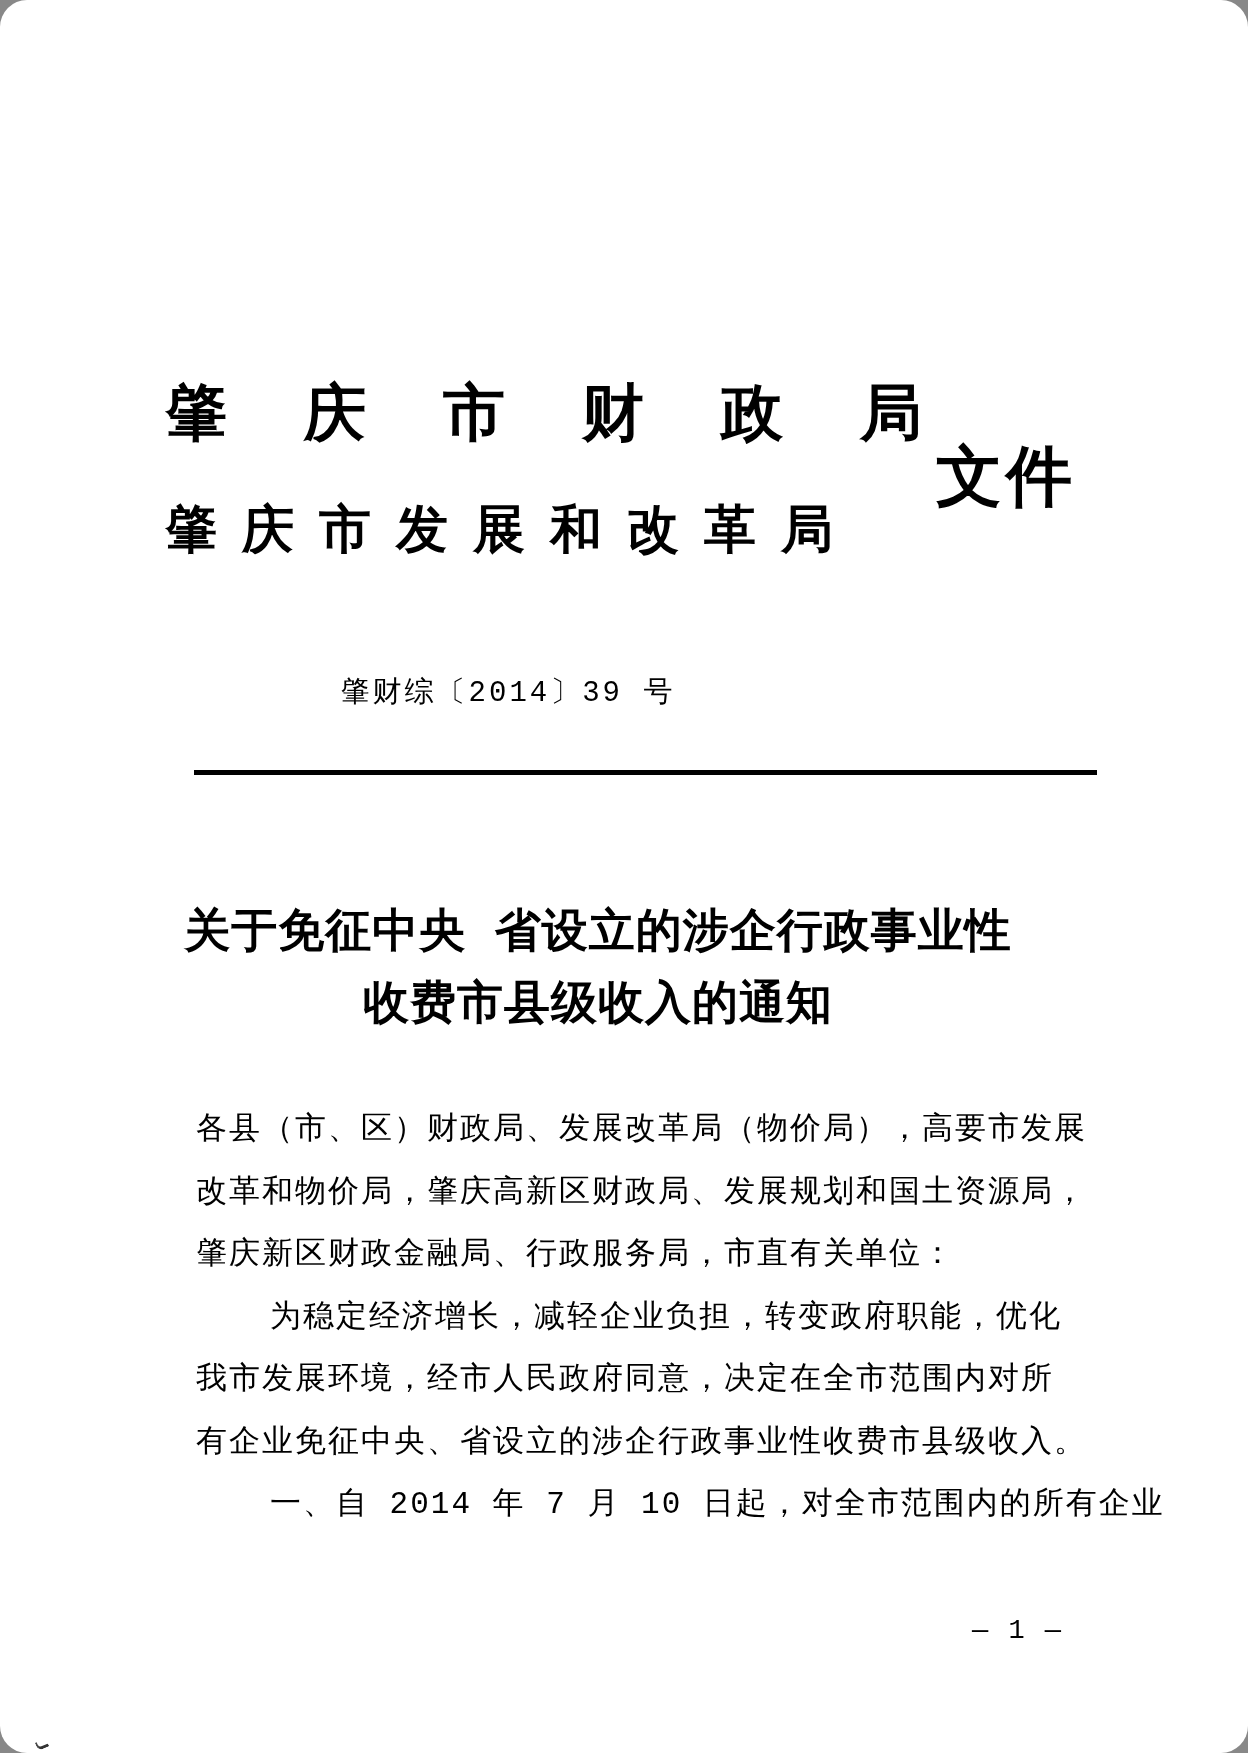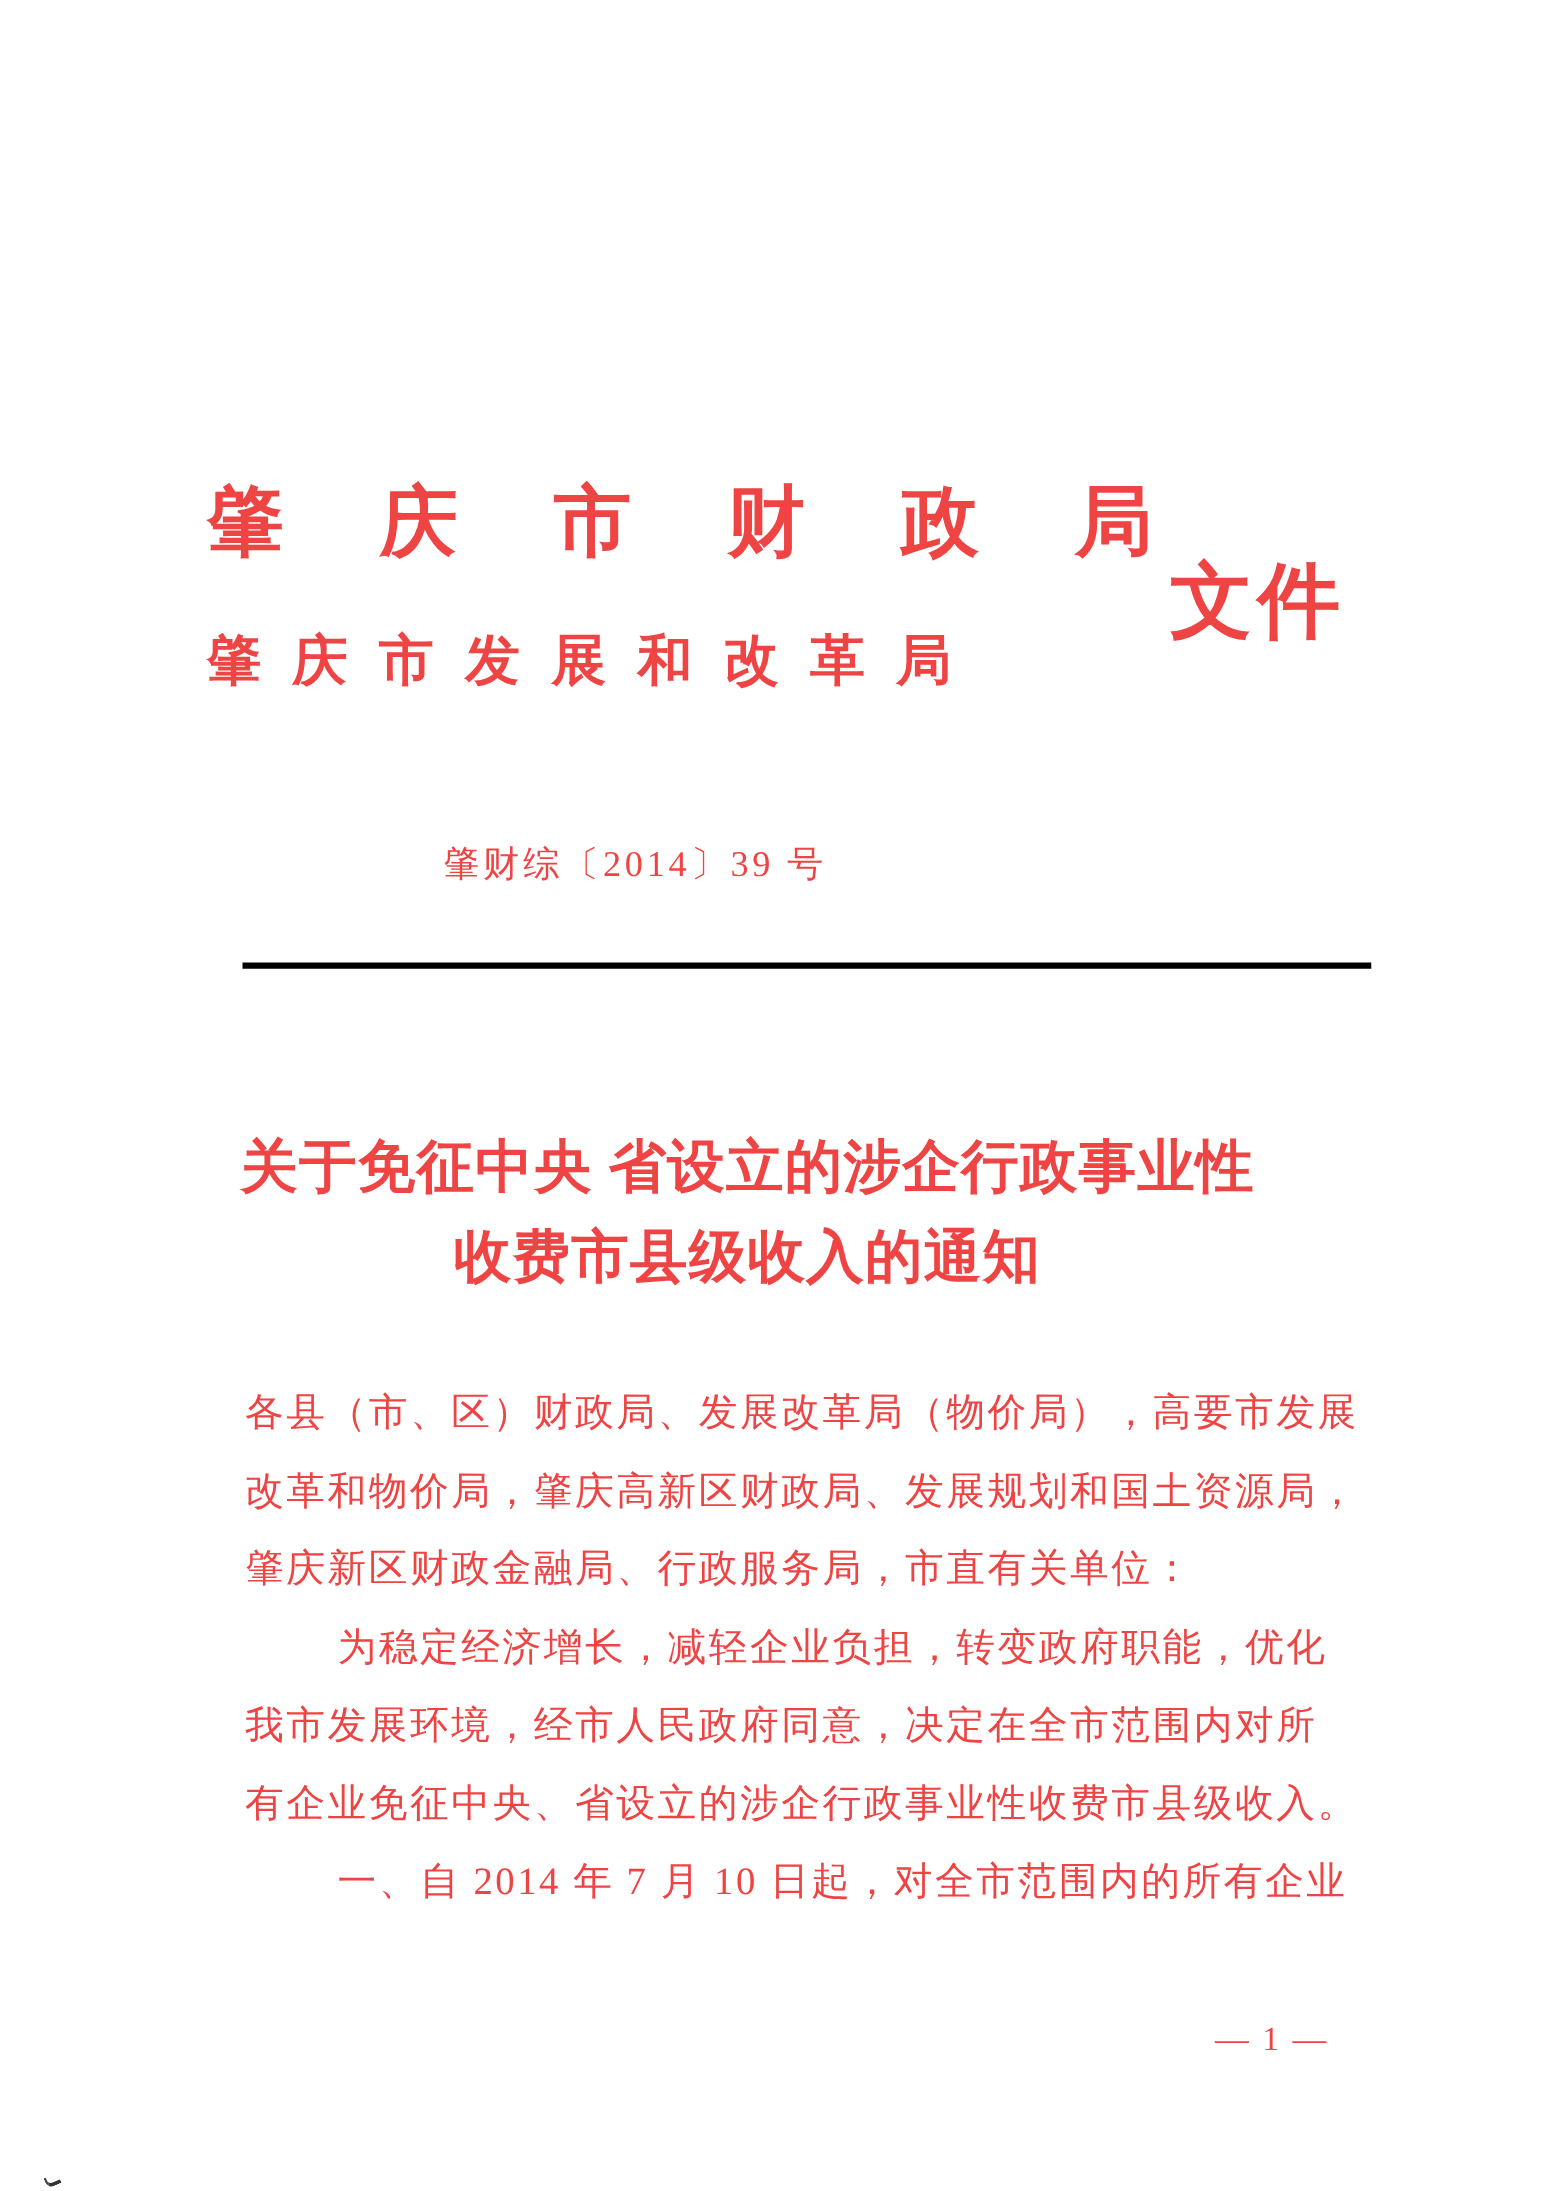--- a/index.html
+++ b/index.html
@@ -3,40 +3,41 @@
 <meta charset="utf-8">
 <style>
   * { margin: 0; padding: 0; box-sizing: border-box; }
   html, body { background: #888; }
   .page {
     position: relative;
     width: 1248px;
     height: 1753px;
     margin: 0 auto;
     background: #ffffff;
-    color: #ef4444;
-    font-family: Liberation Serif, serif;
+    color: #000000;
+    font-family: Liberation Mono, monospace;
     overflow: hidden;
+    border-radius: 27px;
   }
   
   .agency-line1 {
     position: absolute;
     left: 165px;
     top: 384px;
     font-size: 62px;
     font-weight: 700;
     letter-spacing: 77px;
     white-space: nowrap;
     line-height: 1.1;
   }
   .agency-line2 {
     position: absolute;
     left: 165px;
     top: 505px;
-    font-size: 44px;
+    font-size: 52px;
     font-weight: 700;
     letter-spacing: 25px;
     white-space: nowrap;
     line-height: 1.1;
   }
   .doc-type {
     position: absolute;
     left: 936px;
     top: 446px;
     font-size: 66px;

